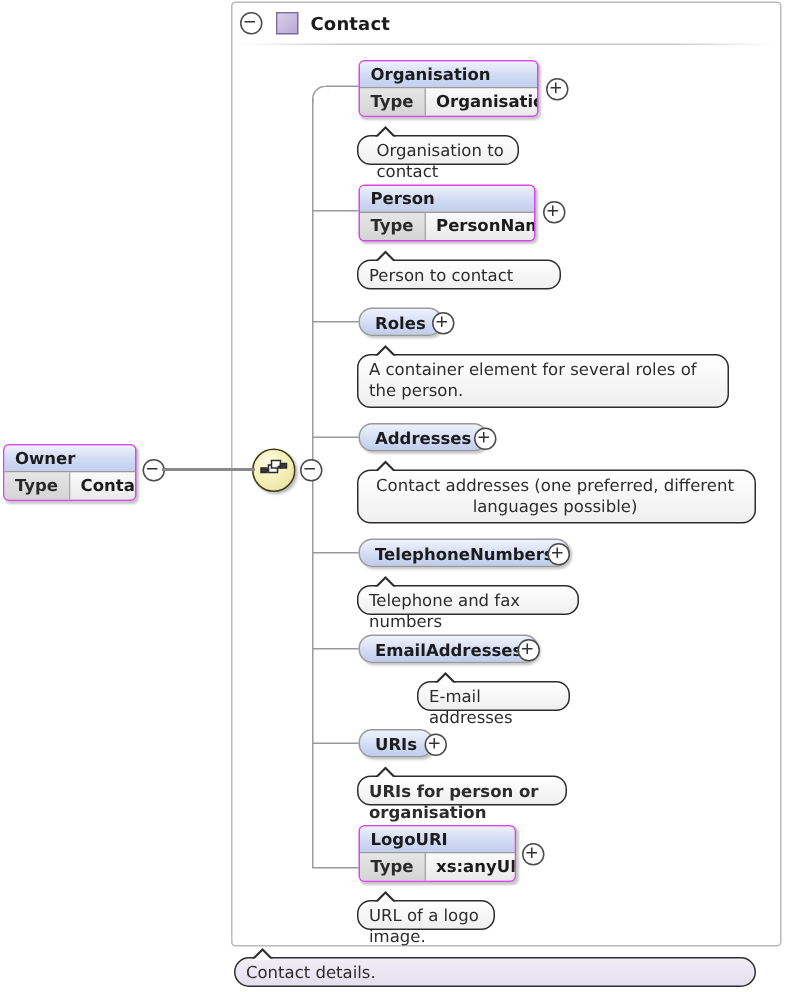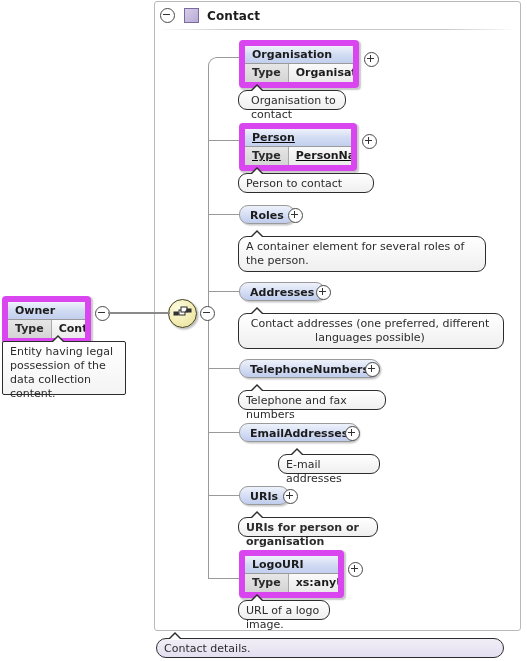--- a/index.html
+++ b/index.html
@@ -88,21 +88,21 @@
     flex: 0 0 auto;
   }
 
   
   .node {
     position: absolute;
     box-sizing: border-box;
   }
   
   .node-box {
-    border: 6px solid #d946ef;
+    border: 1px solid #d946ef;
     border-radius: 4px;
     background: #f2f2f2;
     box-shadow: 1.5px 1.5px 1.5px rgba(0,0,0,0.22);
     overflow: hidden;
   }
   .node-box .nb-name {
     height: 17px;
     line-height: 17px;
     padding: 0 7px;
     font-size: 11px;
@@ -280,33 +280,32 @@
 
   <div class="node node-box" style="left:2px; top:296px; width:89px;">
     <div class="nb-name">Owner</div>
     <div class="nb-row">
       <div class="nb-key">Type</div>
       <div class="nb-val">Contact</div>
     </div>
   </div>
   <div class="toggle node-toggle" style="left:95px; top:306px;"></div>
   <div class="owner-line" style="left:108px; top:312px; width:62px;"></div>
-  <div class="callout square" style="left:2px; top:341px; width:124px; height:54px;">Entity having legal possession of the data collection content.</div>
 
   <div class="node node-box" style="left:239px; top:40px; width:120px;">
     <div class="nb-name">Organisation</div>
     <div class="nb-row">
       <div class="nb-key">Type</div>
       <div class="nb-val">Organisation</div>
     </div>
   </div>
   <div class="toggle plus node-toggle" style="left:364px; top:52px;"></div>
   <div class="callout" style="left:238px; top:90px; width:108px; height:20px;padding-left:12px;">Organisation to contact</div>
 
-  <div class="node node-box" style="left:239px; top:123px; width:118px;text-decoration:underline;">
+  <div class="node node-box" style="left:239px; top:123px; width:118px;">
     <div class="nb-name">Person</div>
     <div class="nb-row">
       <div class="nb-key">Type</div>
       <div class="nb-val">PersonName</div>
     </div>
   </div>
   <div class="toggle plus node-toggle" style="left:362px; top:134px;"></div>
   <div class="callout" style="left:238px; top:173px; width:136px; height:20px;">Person to contact</div>
 
   <div class="node node-pill" style="position:absolute; left:239px; top:205px;">

